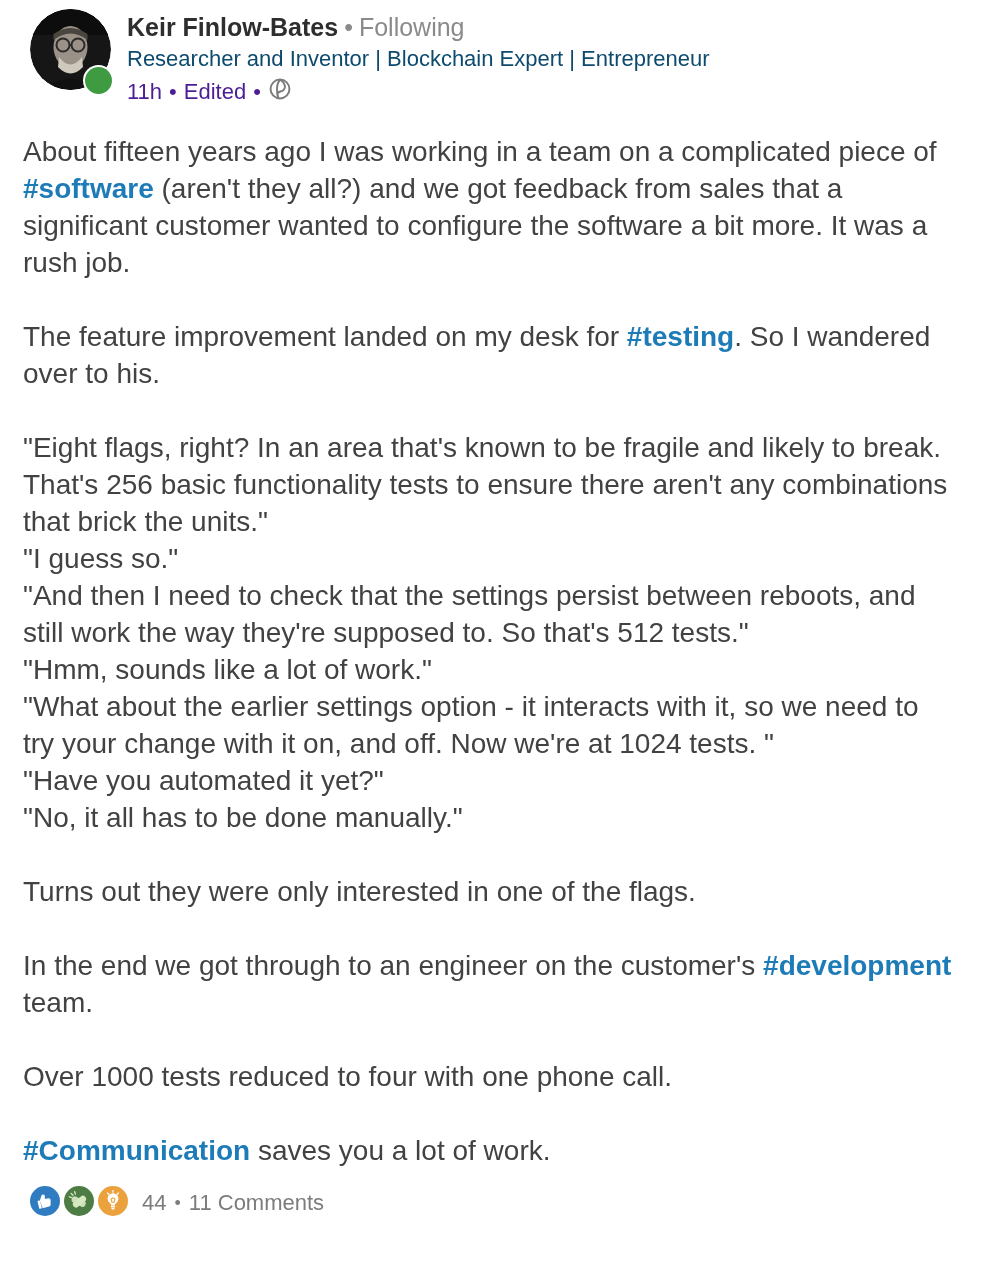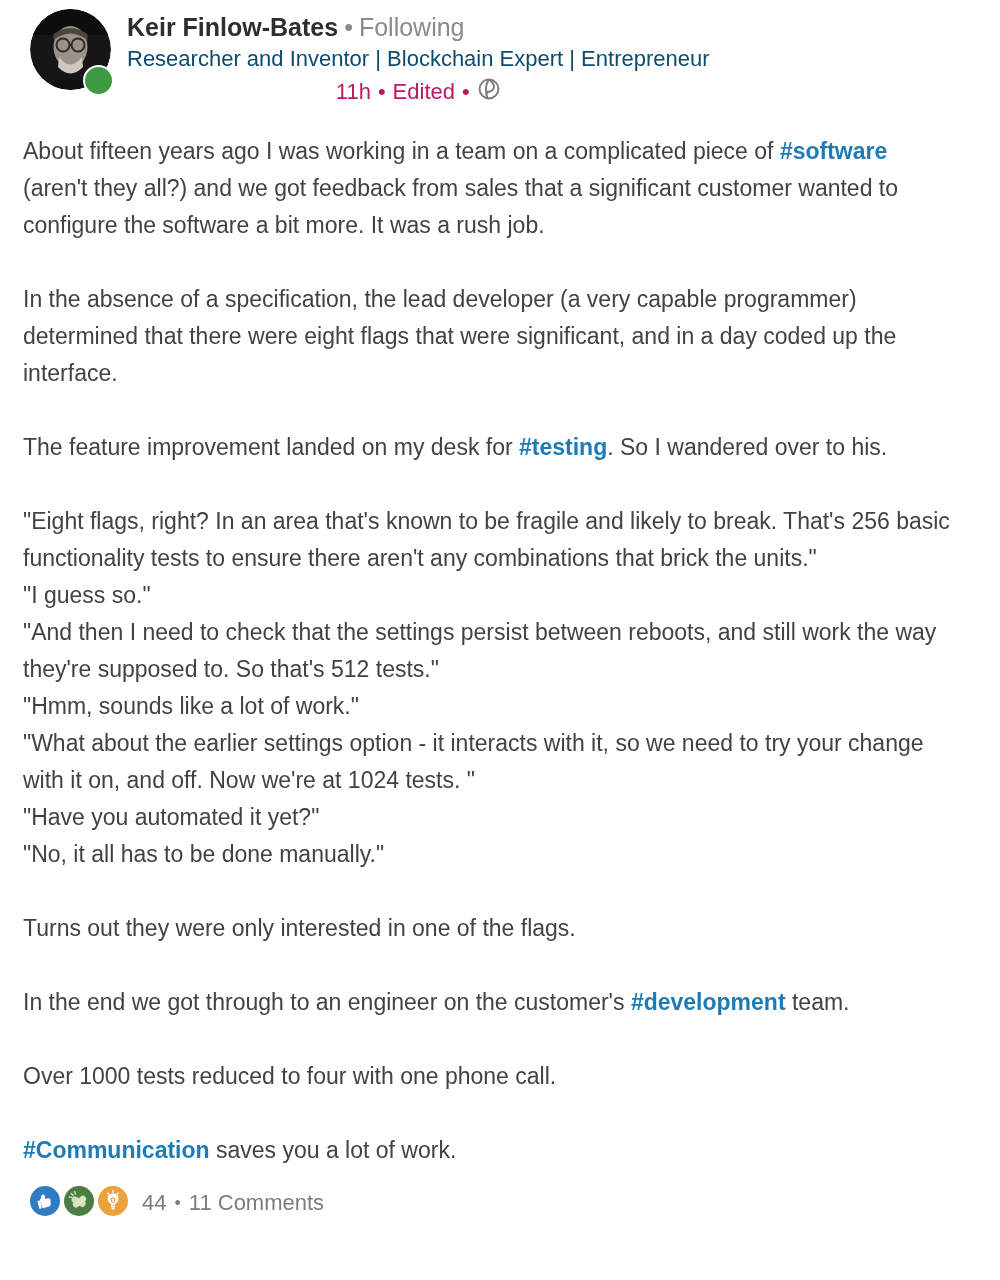--- a/index.html
+++ b/index.html
@@ -19,27 +19,27 @@
     position: absolute; right: -1px; bottom: -4px;
     width: 27px; height: 27px; border-radius: 50%;
     background: #3f9b41; box-shadow: 0 0 0 2px #ffffff;
   }
   .header-info { margin-left: 16px; padding-top: 3px; }
   .name-line { font-size: 25px; line-height: 30px; }
   .actor-name { font-weight: bold; color: #2e2e2e; cursor: pointer; }
   .name-dot { color: #8a8a8a; margin: 0 6px; }
   .following-label { color: #8a8a8a; cursor: pointer; }
   .headline { font-size: 22px; line-height: 28px; color: #0c4a6e; margin-top: 3px; }
-  .meta-line { font-size: 22px; line-height: 28px; color: #be185d; margin-top: 2px;
-               display: flex; align-items: center; justify-content: center; }
+  .meta-line { font-size: 22px; line-height: 28px; color: #4c1d95; margin-top: 2px;
+               display: flex; align-items: center; }
   .meta-dot { margin: 0 7px; }
   .globe { margin-top: 2px; }
 
   
-  .post-body { padding: 25px 38px 0 23px; font-size: 23px; line-height: 37px; color: #424242; }
+  .post-body { padding: 25px 38px 0 23px; font-size: 28px; line-height: 37px; color: #424242; }
   .post-body p { margin: 0; white-space: pre-wrap; }
   .post-body p + p { margin-top: 37px; }
   .hashtag { color: #1d7bb8; font-weight: 600; text-decoration: none; cursor: pointer; }
 
   
   .social-bar { display: flex; align-items: flex-end; padding: 17px 0 0 30px; }
   .reaction-icon { display: inline-flex; margin-right: 4px; cursor: pointer; }
   .reaction-icon svg { display: block; }
   .social-counts { margin-left: 10px; font-size: 22px; color: #7c7c7c; display: flex; align-items: center; cursor: pointer; }
   .count-dot { margin: 0 8px; font-size: 18px; }
@@ -88,21 +88,20 @@
             <circle cx="8" cy="8" r="6.3" fill="none" stroke="#7c7c7c" stroke-width="1.3"></circle>
             <path d="M8.2 1.8 C5.6 4 5.4 9.8 7 14.2 M8.4 1.9 c3.3 2.6 3.6 5.2 2 6.8 c-1.7 1.6 -4.6 0.4 -4.2 3.6" fill="none" stroke="#7c7c7c" stroke-width="1.3"></path>
           </svg>
         </span>
       </div>
     </div>
   </div>
 
   <div class="post-body">
       <p>About fifteen years ago I was working in a team on a complicated piece of <a class="hashtag">#software</a> (aren't they all?) and we got feedback from sales that a significant customer wanted to configure the software a bit more. It was a rush job.</p>
-      <p>In the absence of a specification, the lead developer (a very capable programmer) determined that there were eight flags that were significant, and in a day coded up the interface.</p>
       <p>The feature improvement landed on my desk for <a class="hashtag">#testing</a>. So I wandered over to his.</p>
       <p>"Eight flags, right? In an area that's known to be fragile and likely to break. That's 256 basic functionality tests to ensure there aren't any combinations that brick the units."
 "I guess so."
 "And then I need to check that the settings persist between reboots, and still work the way they're supposed to. So that's 512 tests."
 "Hmm, sounds like a lot of work."
 "What about the earlier settings option - it interacts with it, so we need to try your change with it on, and off. Now we're at 1024 tests. "
 "Have you automated it yet?"
 "No, it all has to be done manually."</p>
       <p>Turns out they were only interested in one of the flags.</p>
       <p>In the end we got through to an engineer on the customer's <a class="hashtag">#development</a> team.</p>

